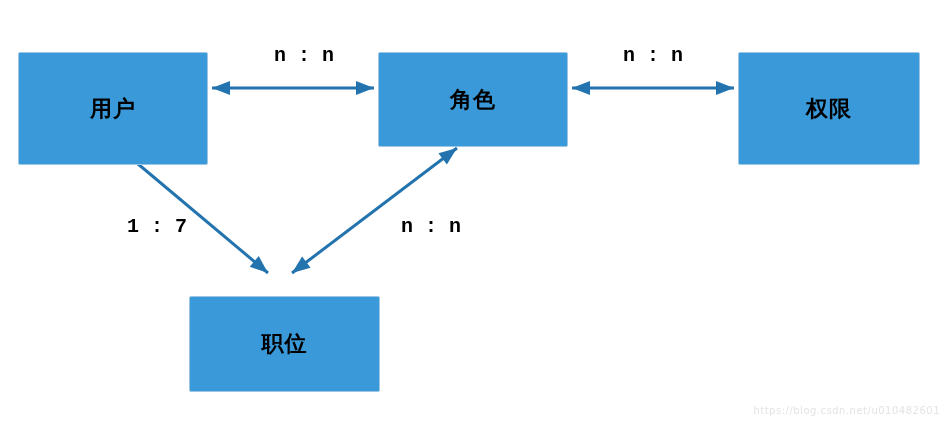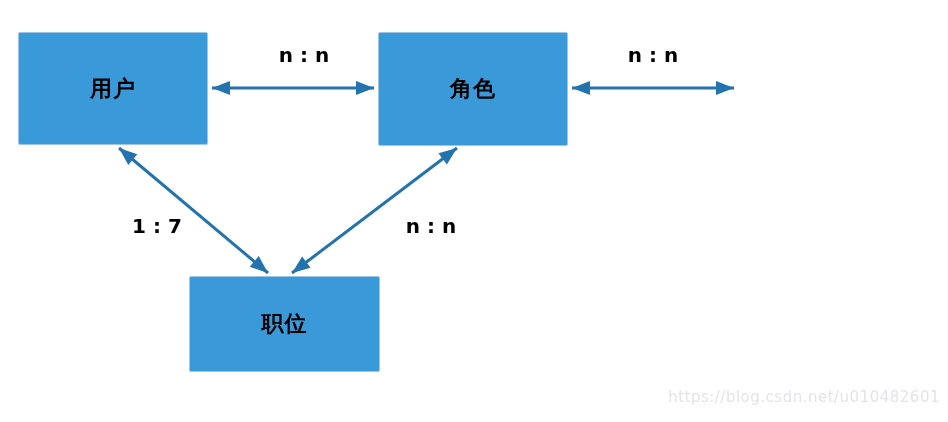--- a/index.html
+++ b/index.html
@@ -34,45 +34,47 @@
     background: var(--node-fill);
     border: 1px solid var(--node-border);
     border-radius: 2px;
     display: flex;
     align-items: center;
     justify-content: center;
     color: var(--label-text);
     font-size: 22px;
     font-weight: 700;
     letter-spacing: 1px;
+    margin-top: 20px;
   }
   .node-user       { left: 18px;  top: 32px;  width: 190px; height: 113px; }
-  .node-role       { left: 378px; top: 32px;  width: 190px; height: 114px; }
+  .node-role       { left: 378px; top: 32px;  width: 190px; height: 95px; }
   .node-permission { left: 738px; top: 32px;  width: 182px; height: 113px; }
   .node-position   { left: 189px; top: 276px; width: 191px; height: 96px; }
 
   .edge-label {
     position: absolute;
     transform: translate(-50%, -50%);
     color: var(--label-text);
     font-size: 20px;
     font-weight: 700;
     white-space: nowrap;
+    font-family: Liberation Mono, monospace;
   }
   .edge-label-user-role      { left: 304px; top: 55px; }
   .edge-label-role-permission{ left: 653px; top: 55px; }
   .edge-label-user-position  { left: 157px; top: 226px; }
   .edge-label-role-position  { left: 431px; top: 226px; }
 
   .watermark {
     position: absolute;
     right: 8px;
-    bottom: 16px;
+    bottom: 6px;
     color: var(--watermark);
-    font-size: 15px;
+    font-size: 10px;
     font-weight: 400;
     letter-spacing: 0.5px;
   }
 </style>
 </head>
 <body>
 
 <div class="canvas">
 
   <svg class="edge-layer" width="948" height="422" viewBox="0 0 948 422" xmlns="http://www.w3.org/2000/svg">
@@ -95,20 +97,23 @@
   </svg>
 
   <div class="node node-user">
     <span>用户</span>
   </div>
 
   <div class="node node-role">
     <span>角色</span>
   </div>
 
+  <div class="node node-permission">
+    <span>权限</span>
+  </div>
 
   <div class="node node-position">
     <span>职位</span>
   </div>
 
   <div class="edge-label edge-label-user-role">n : n</div>
 
   <div class="edge-label edge-label-role-permission">n : n</div>
 
   <div class="edge-label edge-label-user-position">1 : 7</div>

